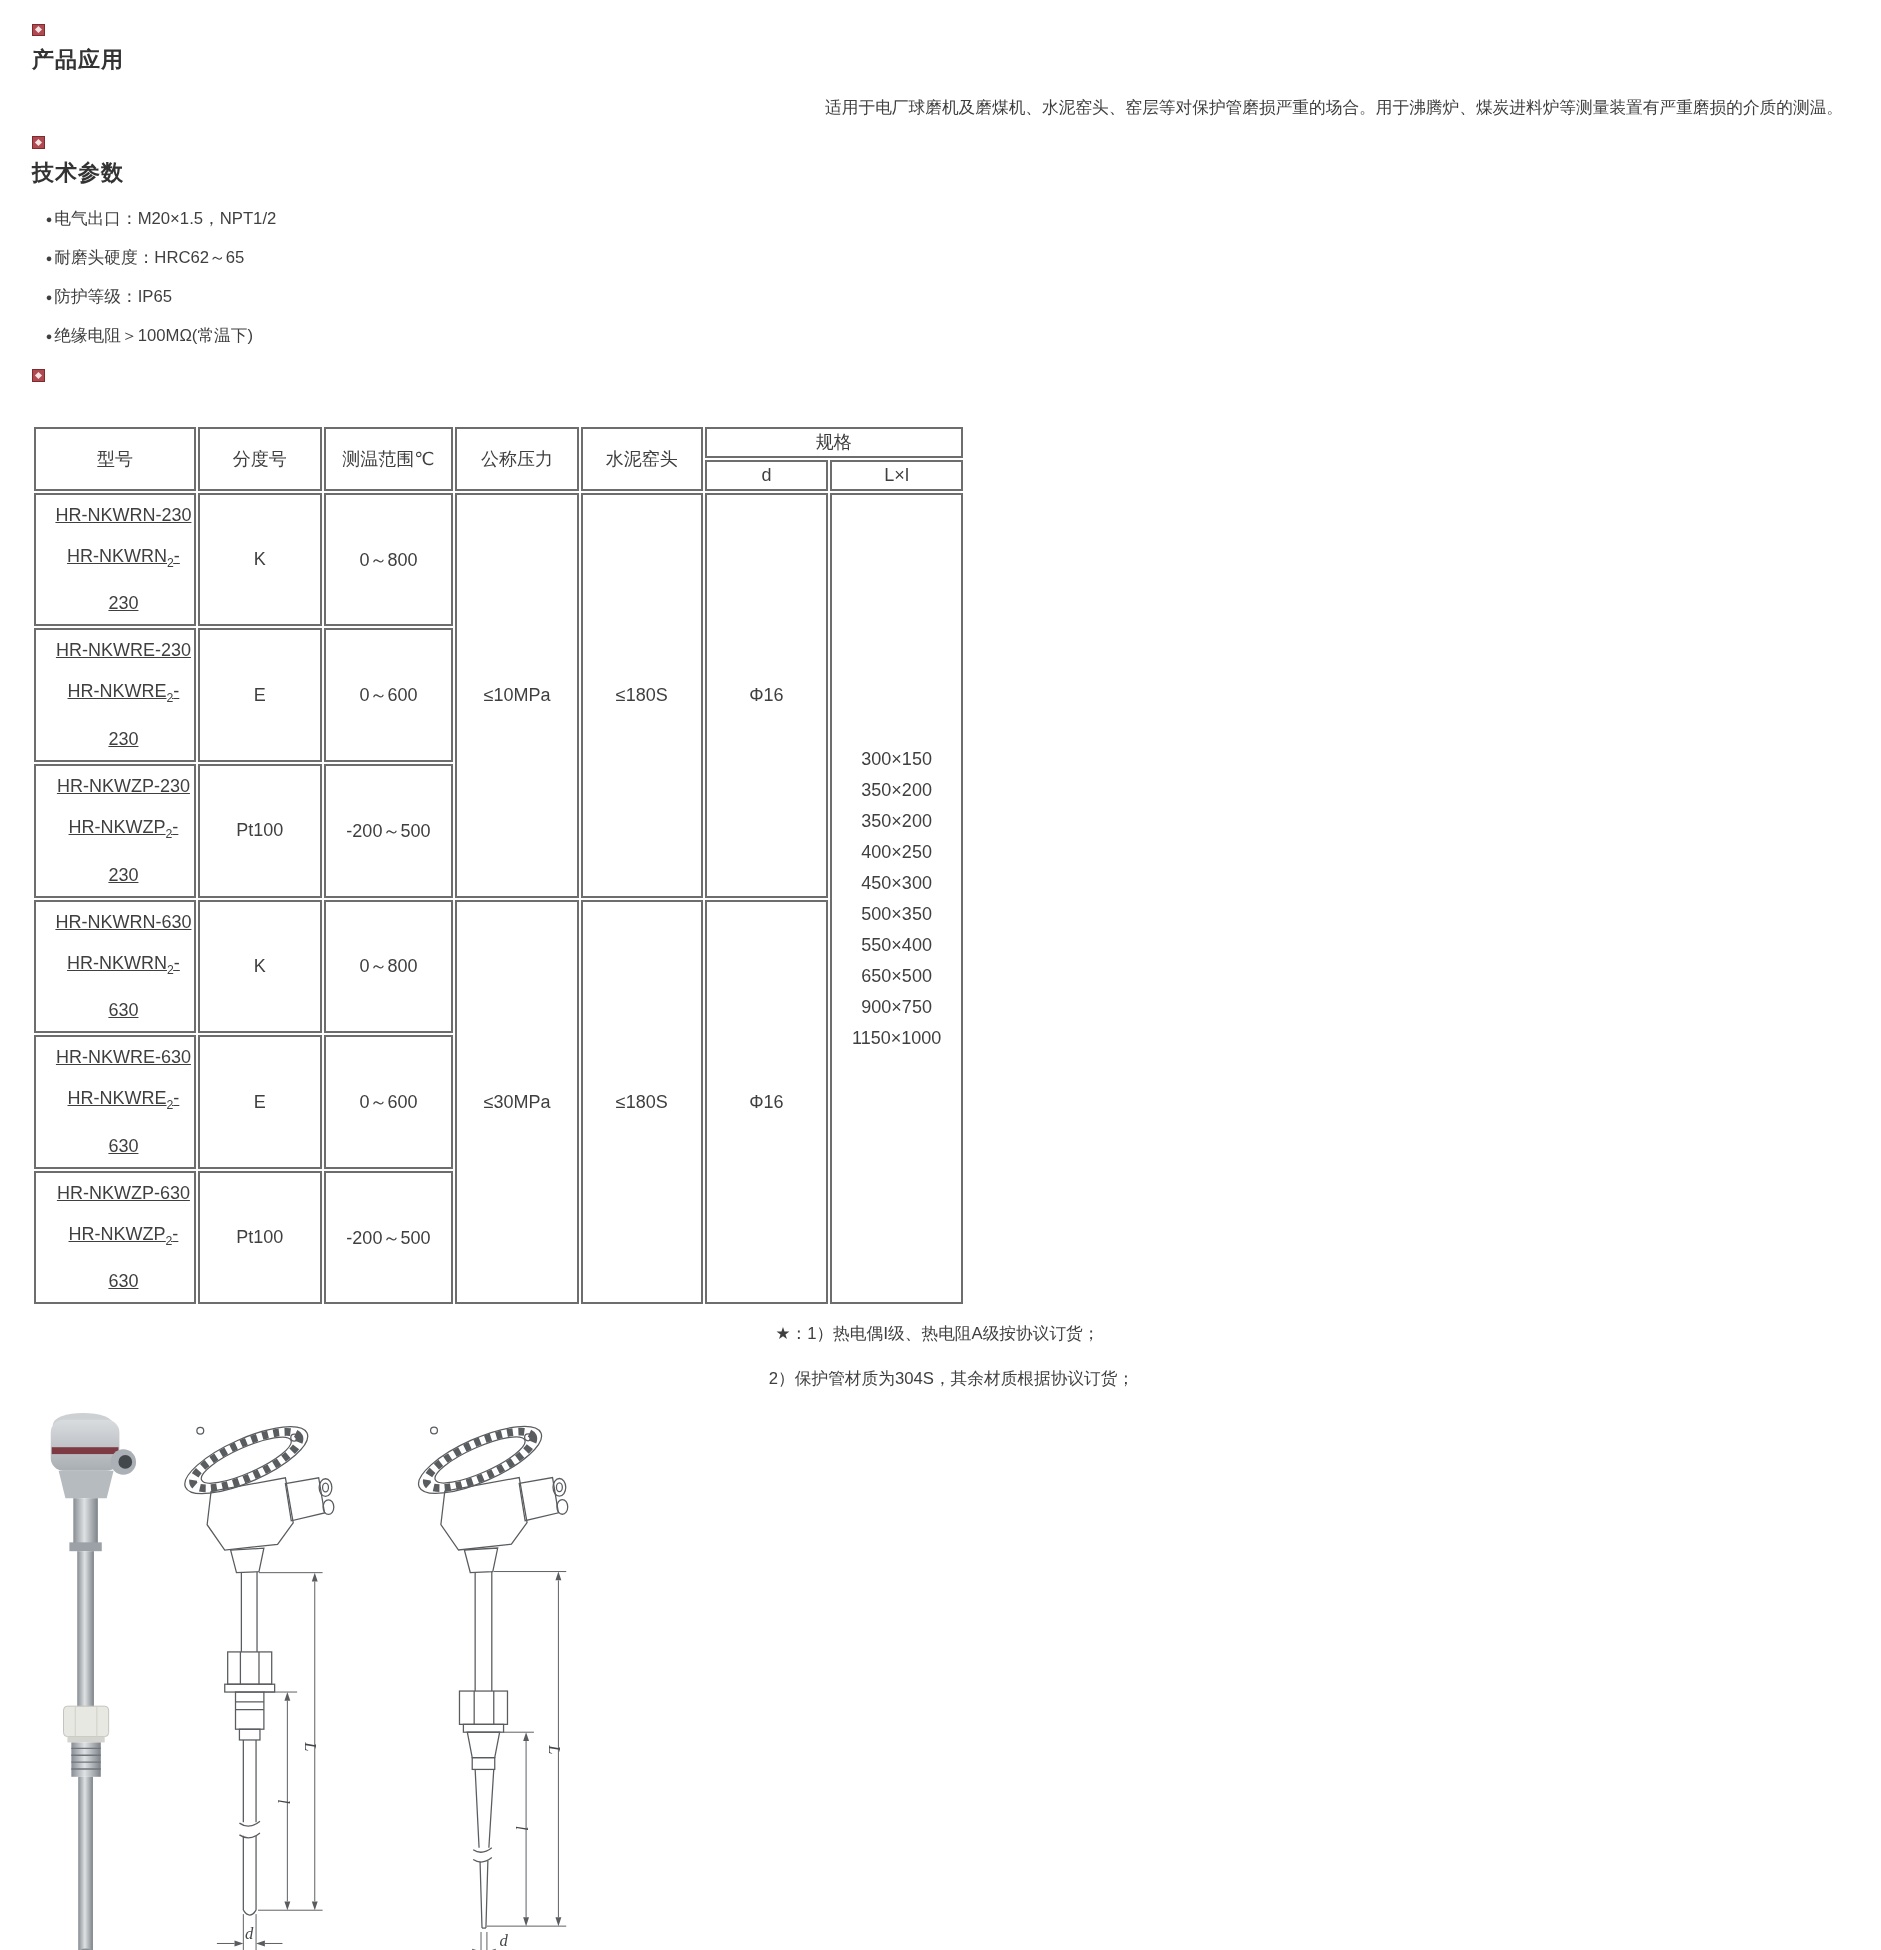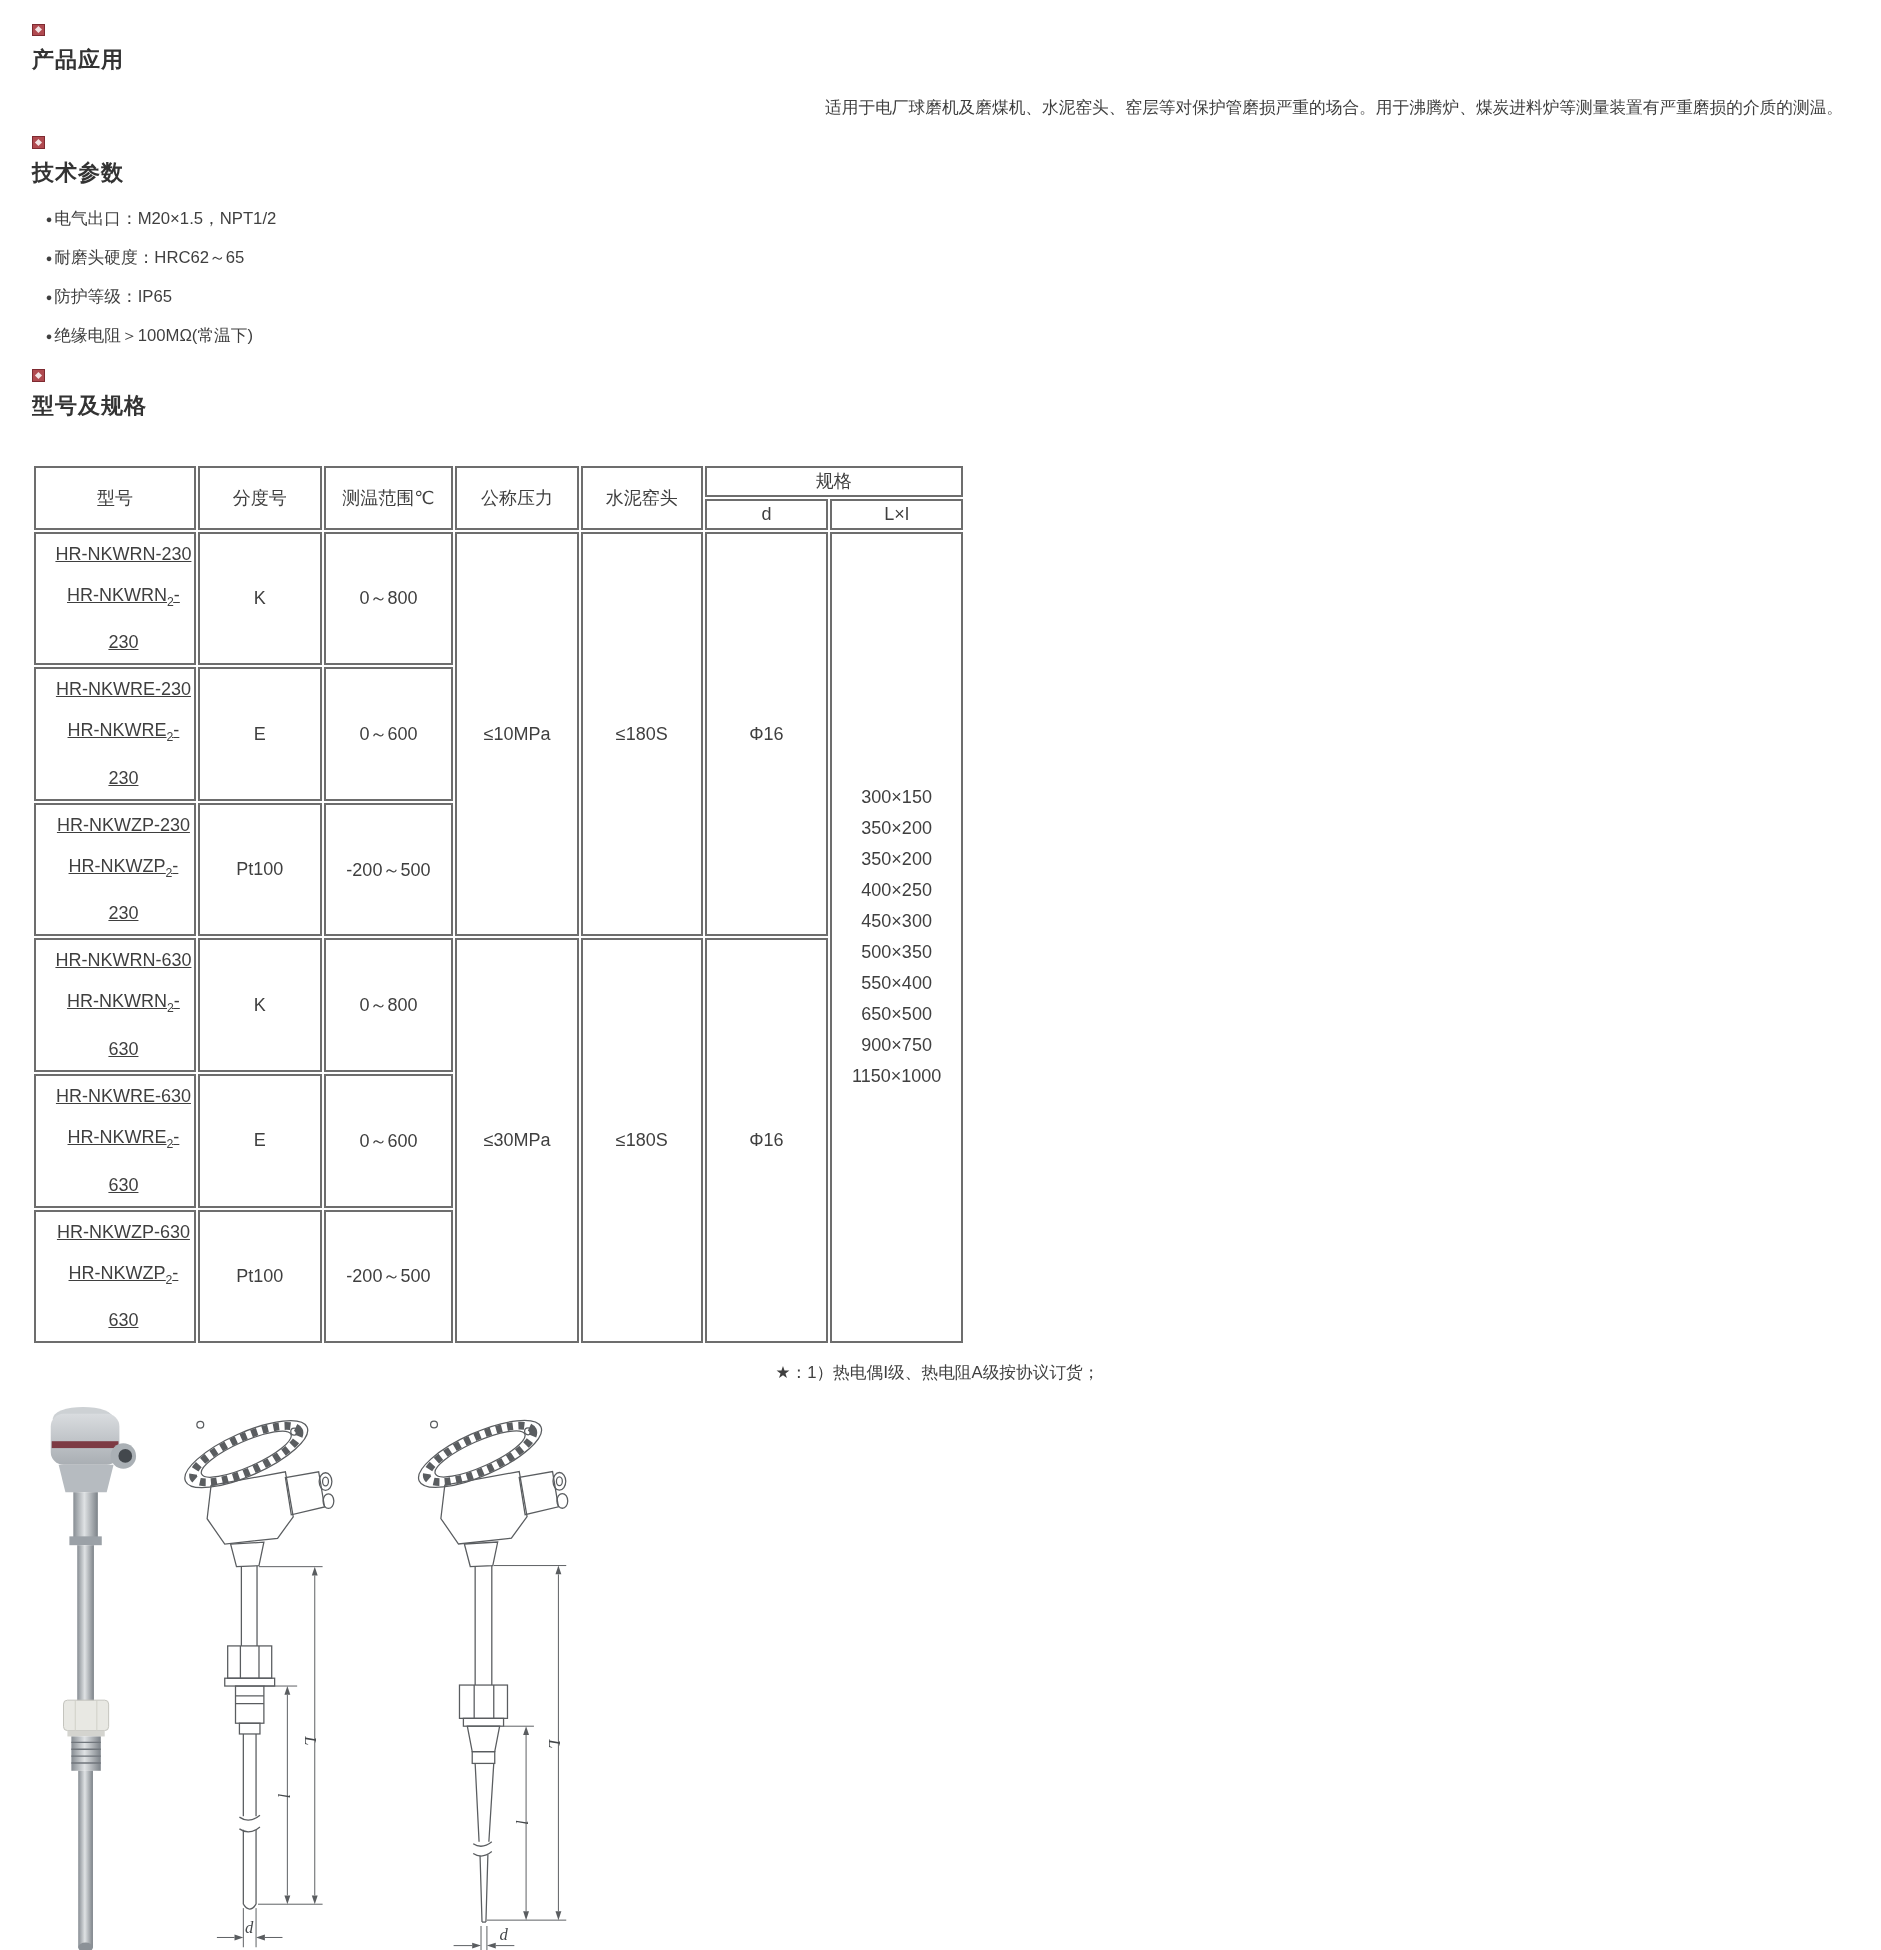--- a/index.html
+++ b/index.html
@@ -114,21 +114,20 @@
       </li>
     <li>
         <span class="dot">●</span>
         <span>绝缘电阻＞100MΩ(常温下)</span>
       </li>
   </ul>
 
   <div class="section-marker gap-top2">
       <span class="marker-glyph"></span>
     </div>
-  <h2 class="sec-title">型号及规格</h2>
 
   <table class="spec">
     <colgroup>
       <col style="width:161px">
         <col style="width:123px">
         <col style="width:129px">
       <col style="width:123px">
         <col style="width:121px">
         <col style="width:123px">
         <col style="width:132px">
@@ -217,20 +216,21 @@
           <div class="m-line"><span>HR-NKWZP</span><sub>2</sub><span>-</span></div>
           <div class="m-line">630</div>
         </td>
         <td class="cval">Pt100</td>
         <td class="cval">-200～500</td>
       </tr>
     </tbody>
   </table>
 
   <p class="note">★：1）热电偶Ⅰ级、热电阻A级按协议订货；</p>
+  <p class="note second">2）保护管材质为304S，其余材质根据协议订货；</p>
 
   <div class="figures">
 
     <svg class="fig" width="103" height="564" viewBox="0 0 105 575">
       <defs>
         <linearGradient id="steelV" x1="0" y1="0" x2="1" y2="0">
           <stop offset="0" stop-color="#878d93"></stop>
             <stop offset="0.45" stop-color="#dfe2e4"></stop>
             <stop offset="1" stop-color="#7c8288"></stop>
         </linearGradient>

